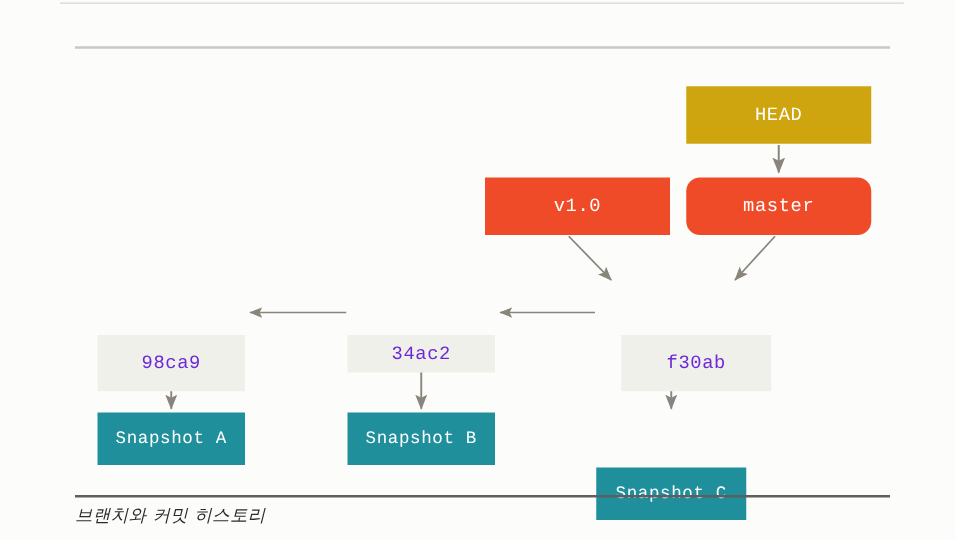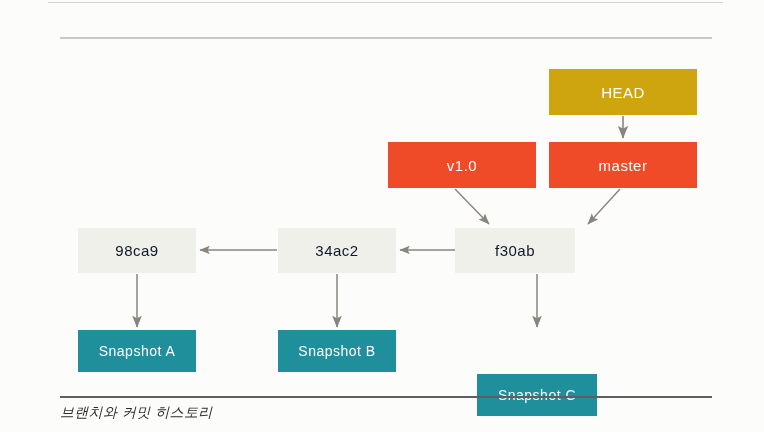--- a/index.html
+++ b/index.html
@@ -25,53 +25,54 @@
   #rule-second { left: 60px;  top: 37px;  width: 652px; height: 2px; background: #c8c8c8; }
   #rule-bottom { left: 60px;  top: 396px; width: 652px; height: 2px; background: #5d5d62; }
 
   
   .box {
     position: absolute;
     display: flex;
     align-items: center;
     justify-content: center;
     box-sizing: border-box;
-    font-family: Liberation Sans, sans-serif;
+    font-family: Liberation Mono, monospace;
     letter-spacing: 0.5px;
     white-space: nowrap;
   }
   .box-head {
     background: #cfa50f;
     color: #ffffff;
     font-size: 15px;
   }
   .box-ref {
     background: #f04b28;
     color: #ffffff;
     font-size: 15px;
   }
   .box-commit {
     background: #eff0e9;
-    color: #0f172a;
+    color: #6d28d9;
     font-size: 15px;
+    margin-top: 40px;
   }
   .box-snapshot {
     background: #1f8f9b;
     color: #ffffff;
     font-size: 14px;
   }
 
   
   #box-head      { left: 549px; top: 69px;  width: 148px; height: 46px; }
   #box-v10       { left: 388px; top: 142px; width: 148px; height: 46px; }
-  #box-master    { left: 549px; top: 142px; width: 148px; height: 46px; }
+  #box-master    { left: 549px; top: 142px; width: 148px; height: 46px; border-radius: 11px; }
 
   #box-commit-98ca9 { left: 78px;  top: 228px; width: 118px; height: 45px; }
-  #box-commit-34ac2 { left: 278px; top: 228px; width: 118px; height: 45px; }
-  #box-commit-f30ab { left: 455px; top: 228px; width: 120px; height: 45px; }
+  #box-commit-34ac2 { left: 278px; top: 228px; width: 118px; height: 30px; }
+  #box-commit-f30ab { left: 497px; top: 228px; width: 120px; height: 45px; }
 
   #box-snapshot-a { left: 78px;  top: 330px; width: 118px; height: 42px; }
   #box-snapshot-b { left: 278px; top: 330px; width: 118px; height: 42px; }
   #box-snapshot-c { left: 477px; top: 330px; width: 120px; height: 42px; margin-top: 44px; }
 
   
   #arrows {
     position: absolute;
     left: 0; top: 0;
     width: 764px;

